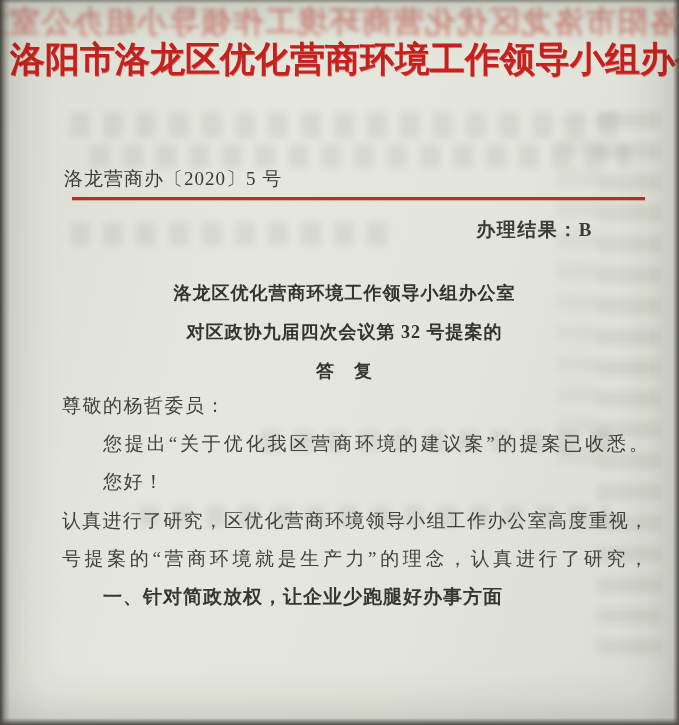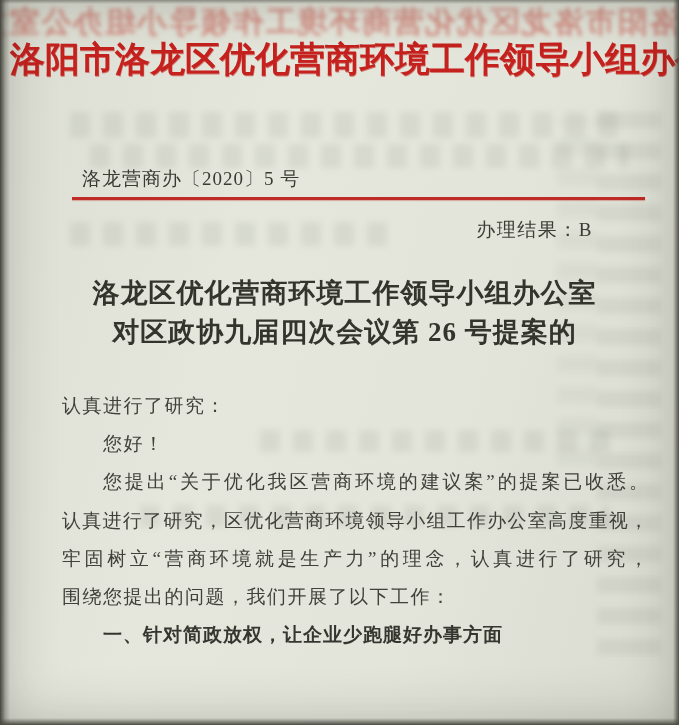--- a/index.html
+++ b/index.html
@@ -53,36 +53,36 @@
     font-size: 35px; font-weight: bold;
     color: #c5211e;
     letter-spacing: 0px;
     text-shadow: 0.5px 0.5px 0.5px rgba(197,33,30,0.55);
     white-space: nowrap;
   }
 
   .ref-row {
     position: absolute; top: 166px; left: 64px; right: 30px;
     display: flex; justify-content: space-between; align-items: center;
-    font-size: 19px; color: #3a3b33; letter-spacing: 1px; margin-left: 18px;
+    font-size: 19px; color: #3a3b33; letter-spacing: 1px;
   }
   .red-rule {
     position: absolute; top: 197px; left: 72px; right: 34px; height: 3px;
     background: #bf2b26;
     box-shadow: 0 1px 1px rgba(191,43,38,0.35);
   }
   .result-row {
     position: absolute; top: 217px; right: 86px;
-    font-size: 19px; color: #3a3b33; letter-spacing: 1.5px;
+    font-size: 19px; color: #3a3b33; letter-spacing: 1.5px; font-weight: bold;
   }
 
   .doc-title {
     position: absolute; top: 274px; left: 40px; right: 30px;
     text-align: center;
-    font-size: 27px; font-weight: bold; color: #33342c;
+    font-size: 18px; font-weight: bold; color: #33342c;
     line-height: 39px; letter-spacing: 1px;
   }
 
   .body-block {
     position: absolute; top: 387px; left: 62px; right: 31px;
     font-size: 19px; line-height: 38.2px; color: #40413a;
   }
   .line { white-space: nowrap; letter-spacing: 1.5px; }
   .line.just { white-space: normal; text-align: justify; text-align-last: justify; text-justify: inter-character; letter-spacing: 0; }
   .line.indent { padding-left: 41px; }
@@ -112,30 +112,30 @@
     <div class="ref-row">
       <span>洛龙营商办〔2020〕5 号</span>
     </div>
 
     <div class="red-rule"></div>
 
     <div class="result-row">办理结果：B</div>
 
     <div class="doc-title">
       <div>洛龙区优化营商环境工作领导小组办公室</div>
-      <div>对区政协九届四次会议第 26 号提案的</div>
+      <div>对区政协九届四次会议第 32 号提案的</div>
+      <div>答　复</div>
     </div>
 
     <div class="body-block">
-      <div class="line">认真进行了研究：</div>
+      <div class="line">尊敬的杨哲委员：</div>
+      <div class="line indent just">您提出“关于优化我区营商环境的建议案”的提案已收悉。</div>
       <div class="line indent">您好！</div>
-      <div class="line indent just">您提出“关于优化我区营商环境的建议案”的提案已收悉。</div>
       <div class="line just">认真进行了研究，区优化营商环境领导小组工作办公室高度重视，</div>
-      <div class="line just">牢固树立“营商环境就是生产力”的理念，认真进行了研究，</div>
-      <div class="line">围绕您提出的问题，我们开展了以下工作：</div>
+      <div class="line just">号提案的“营商环境就是生产力”的理念，认真进行了研究，</div>
       <div class="line indent head">一、针对简政放权，让企业少跑腿好办事方面</div>
     </div>
 
   </div>
 
   <div class="vignette"></div>
   <div class="edge edge-left"></div>
   <div class="edge edge-right"></div>
   <div class="edge edge-bottom"></div>
   <div class="edge edge-top"></div>

